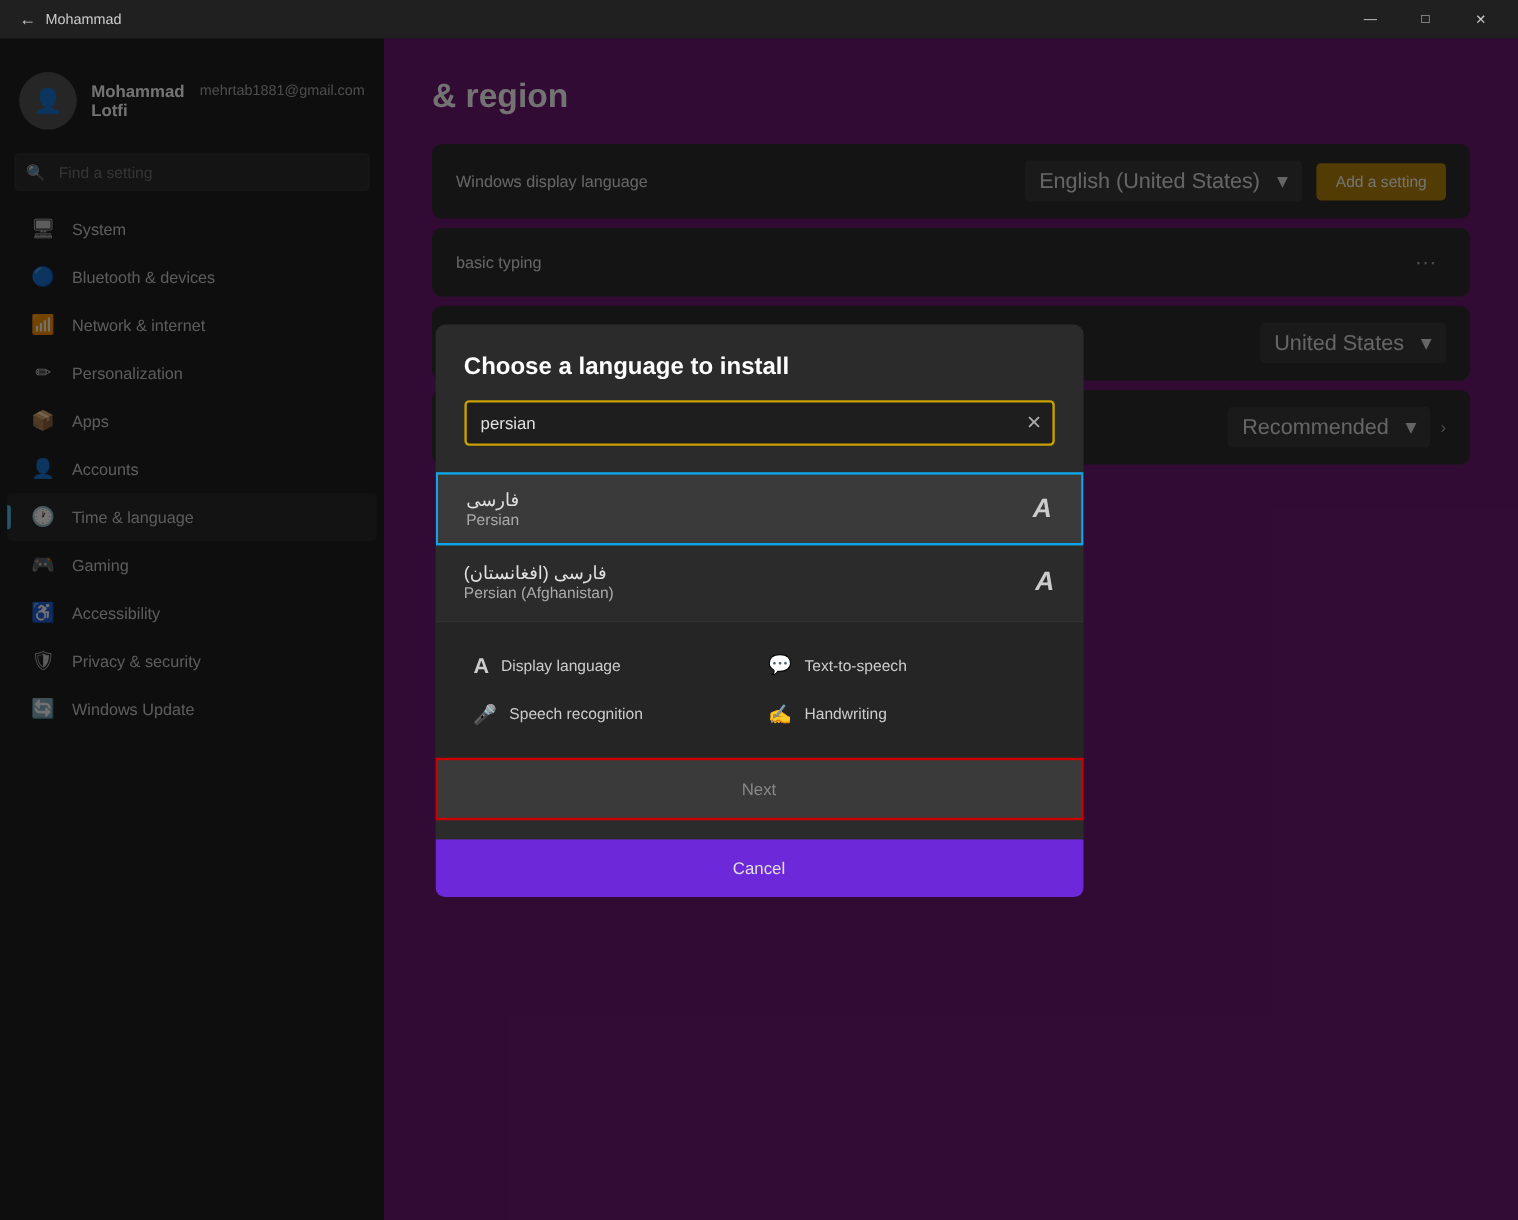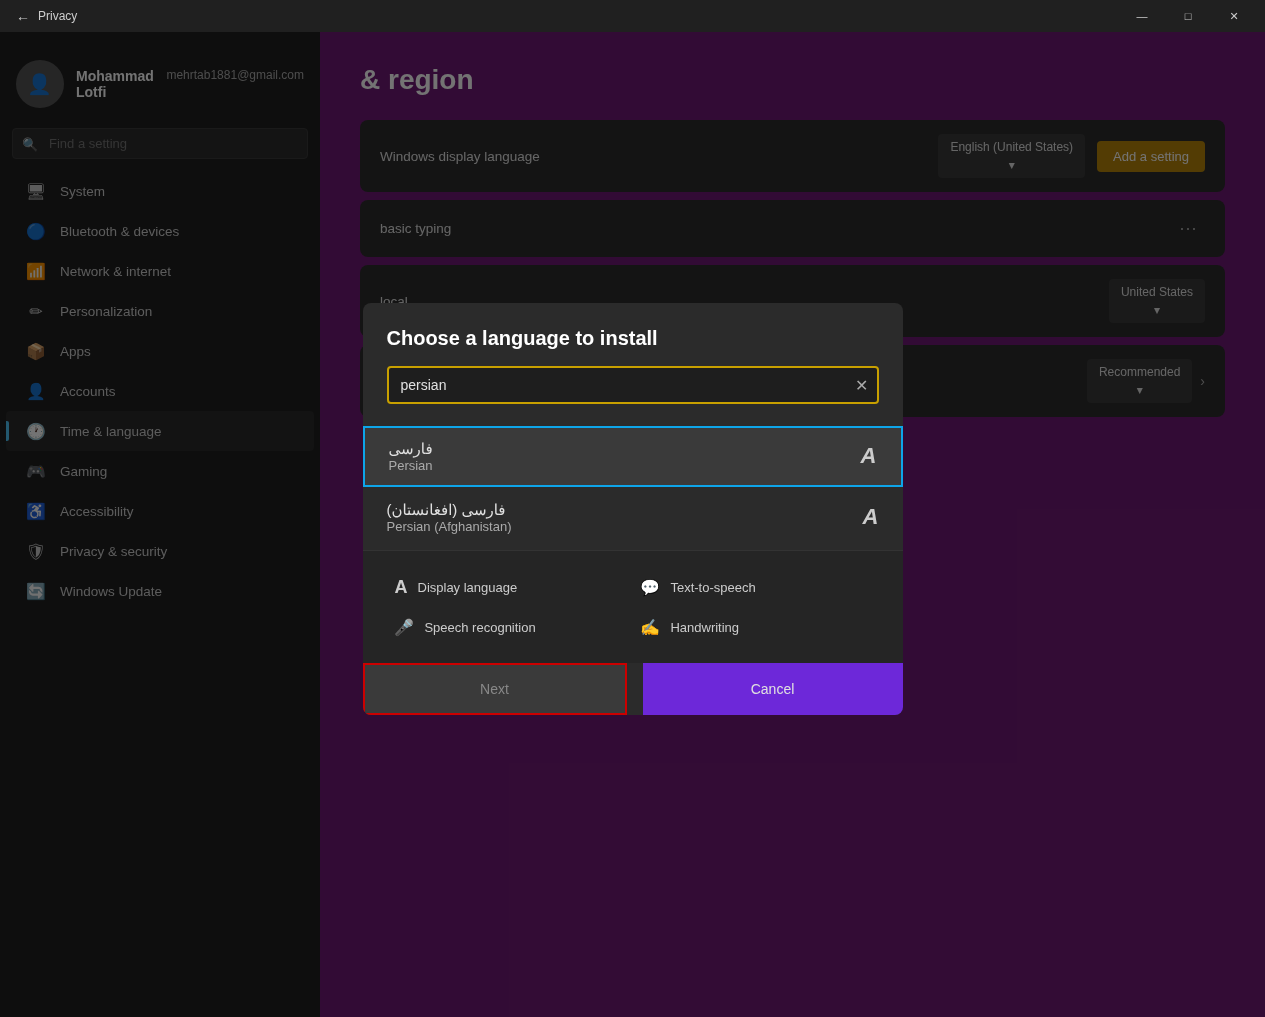--- a/index.html
+++ b/index.html
@@ -182,26 +182,25 @@
       gap: 12px;
     }
     .settings-label { font-size: 13.5px; color: #e0e0e0; }
 
     .dropdown-btn {
       background: #3a3a3a;
       border: none;
       border-radius: 4px;
       color: #e0e0e0;
       padding: 6px 12px;
-      font-size: 12px;
-      cursor: pointer;
-      display: flex;
-      align-items: center;
-      gap: 4px;
-      flex-direction: column;
+      font-size: 18px;
+      cursor: pointer;
+      display: flex;
+      align-items: center;
+      gap: 14px;
     }
     .add-language-btn {
       background: #b8860b;
       border: none;
       border-radius: 4px;
       color: #fff;
       padding: 8px 16px;
       font-size: 13px;
       cursor: pointer;
       font-weight: 500;
@@ -316,20 +315,21 @@
       font-size: 13px;
       color: #ccc;
     }
     .feature-icon { font-size: 16px; }
 
     
     .dialog-footer {
       display: flex;
       gap: 16px;
       padding: 0;
+      flex-direction: column;
     }
     .dialog-btn {
       flex: 1;
       padding: 16px;
       font-size: 14px;
       border: none;
       cursor: pointer;
       font-weight: 500;
     }
     .btn-next {
@@ -341,21 +341,21 @@
       background: #6d28d9;
       color: #e0e0e0;
     }
   </style>
 </head>
 <body>
 
 <div class="titlebar">
   <div class="titlebar-left">
     <span class="titlebar-back">←</span>
-    <span>Privacy</span>
+    <span>Mohammad</span>
   </div>
   <div class="titlebar-controls">
     <div class="titlebar-btn">—</div>
     <div class="titlebar-btn">□</div>
     <div class="titlebar-btn close">✕</div>
   </div>
 </div>
 
 <div class="settings-window">
 

